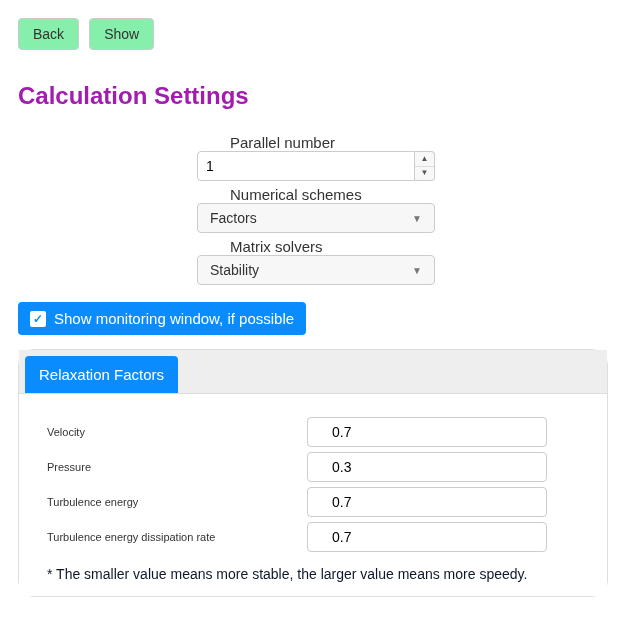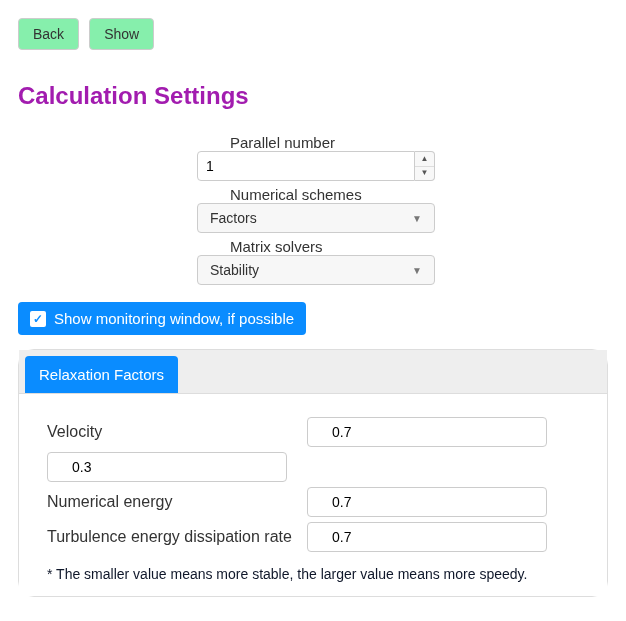--- a/index.html
+++ b/index.html
@@ -135,21 +135,21 @@
     padding: 18px 18px 14px 18px;
     border-top: 1px solid #ddd;
     background: #fff;
   }
   .rf-row {
     display: flex;
     align-items: center;
     margin: 5px 0;
     padding-left: 10px;
   }
-  .rf-label { width: 260px; font-size: 16px; }
+  .rf-label { width: 260px; font-size: 11px; }
   .rf-input {
     width: 240px;
     border: 1px solid #ccc;
     border-radius: 4px;
     padding: 5px 24px;
     font-size: 14px;
     height: 30px;
   }
   .note {
     margin-top: 14px;
@@ -207,25 +207,26 @@
     <div class="tab">Relaxation Factors</div>
   </div>
   <div class="panel-body">
 
     <div class="rf-row">
       <span class="rf-label">Velocity</span>
       <input class="rf-input" type="text" value="0.7" style="">
     </div>
 
     <div class="rf-row">
+      <span class="rf-label">Pressure</span>
       <input class="rf-input" type="text" value="0.3" style="">
     </div>
 
     <div class="rf-row">
-      <span class="rf-label">Numerical energy</span>
+      <span class="rf-label">Turbulence energy</span>
       <input class="rf-input" type="text" value="0.7" style="">
     </div>
 
     <div class="rf-row">
       <span class="rf-label">Turbulence energy dissipation rate</span>
       <input class="rf-input" type="text" value="0.7" style="">
     </div>
 
     <div class="note">* The smaller value means more stable, the larger value means more speedy.</div>
   </div>

